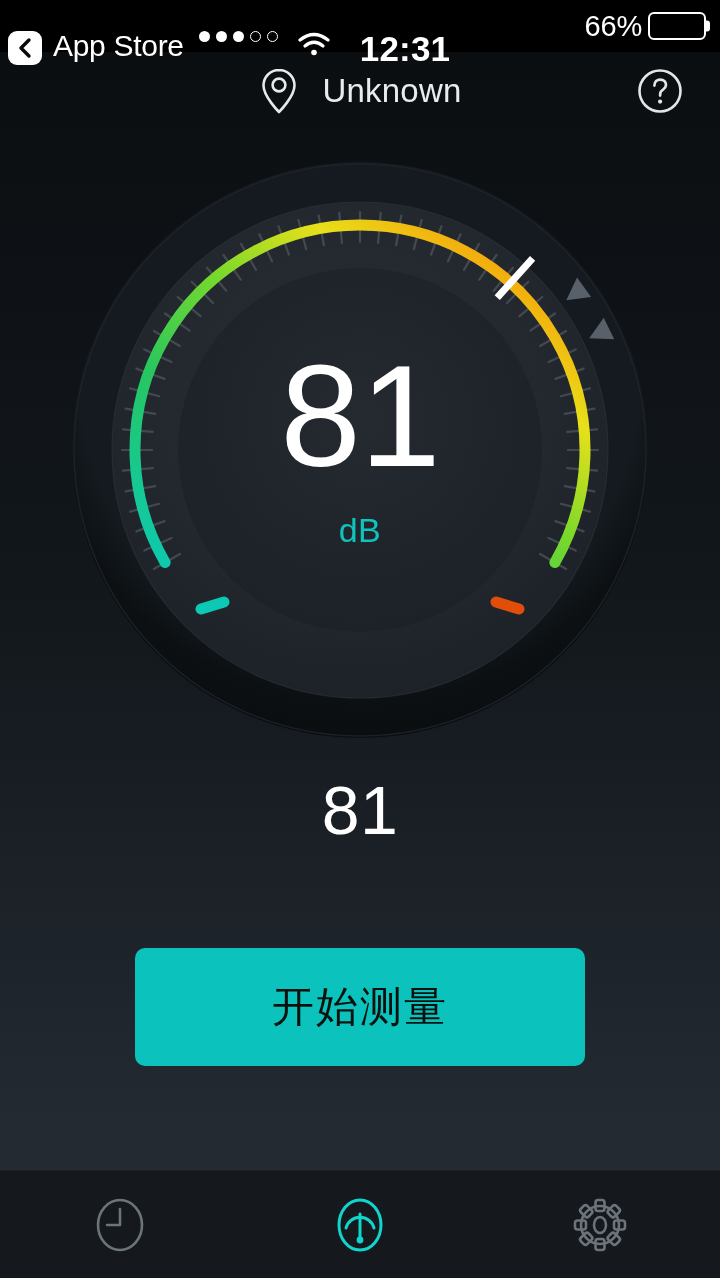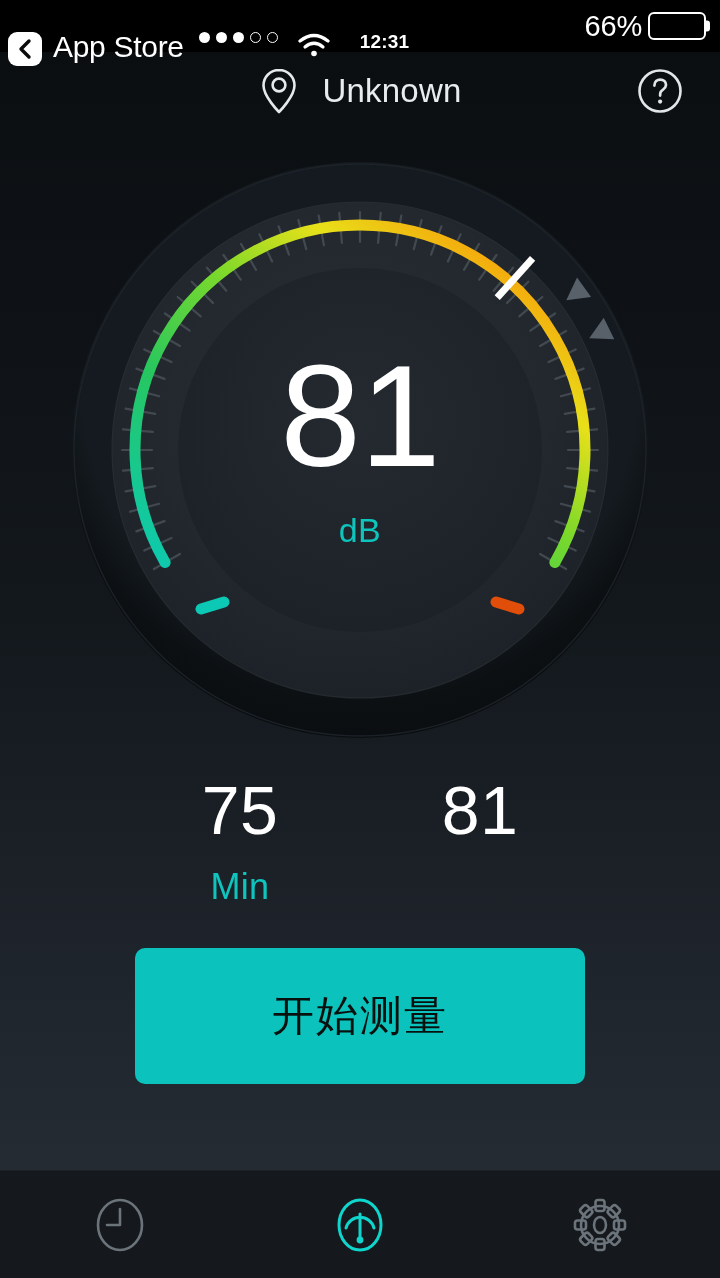--- a/index.html
+++ b/index.html
@@ -80,21 +80,21 @@
     background: #ffffff;
   }
   .dot.empty {
     background: transparent;
     border: 1.6px solid #ffffff;
     width: 11px;
     height: 11px;
   }
   .sb-wifi { margin-left: 8px; display: flex; align-items: center; }
   .sb-time {
-    font-size: 19px;
+    font-size: 35px;
     font-weight: 700;
     letter-spacing: 0.2px;
     margin-left: 18px;
     line-height: 1;
   }
   .sb-right {
     margin-left: auto;
     display: flex;
     align-items: center;
     gap: 6px;
@@ -226,21 +226,21 @@
 
   
   .cta-wrap {
     flex: 0 0 auto;
     display: flex;
     justify-content: center;
     padding-top: 18px;
   }
   .cta {
     width: 450px;
-    height: 136px;
+    height: 118px;
     border-radius: 10px;
     background: #0bc3bc;
     border: none;
     color: #09110f;
     font-family: "Liberation Sans", sans-serif;
     font-size: 42px;
     letter-spacing: 2px;
     cursor: pointer;
     display: flex;
     align-items: center;
@@ -426,24 +426,20 @@
 
       <div class="gauge-center">
         <div class="gauge-value">81</div>
         <div class="gauge-unit">dB</div>
       </div>
     </div>
   </div>
 
   <div class="stats">
     <div class="stat">
-      <div class="stat-value">75</div>
-      <div class="stat-label">Min</div>
-    </div>
-    <div class="stat">
       <div class="stat-value">81</div>
     </div>
   </div>
 
   <div class="cta-wrap">
     <button class="cta">开始测量</button>
   </div>
 
   <div class="spacer"></div>
 

